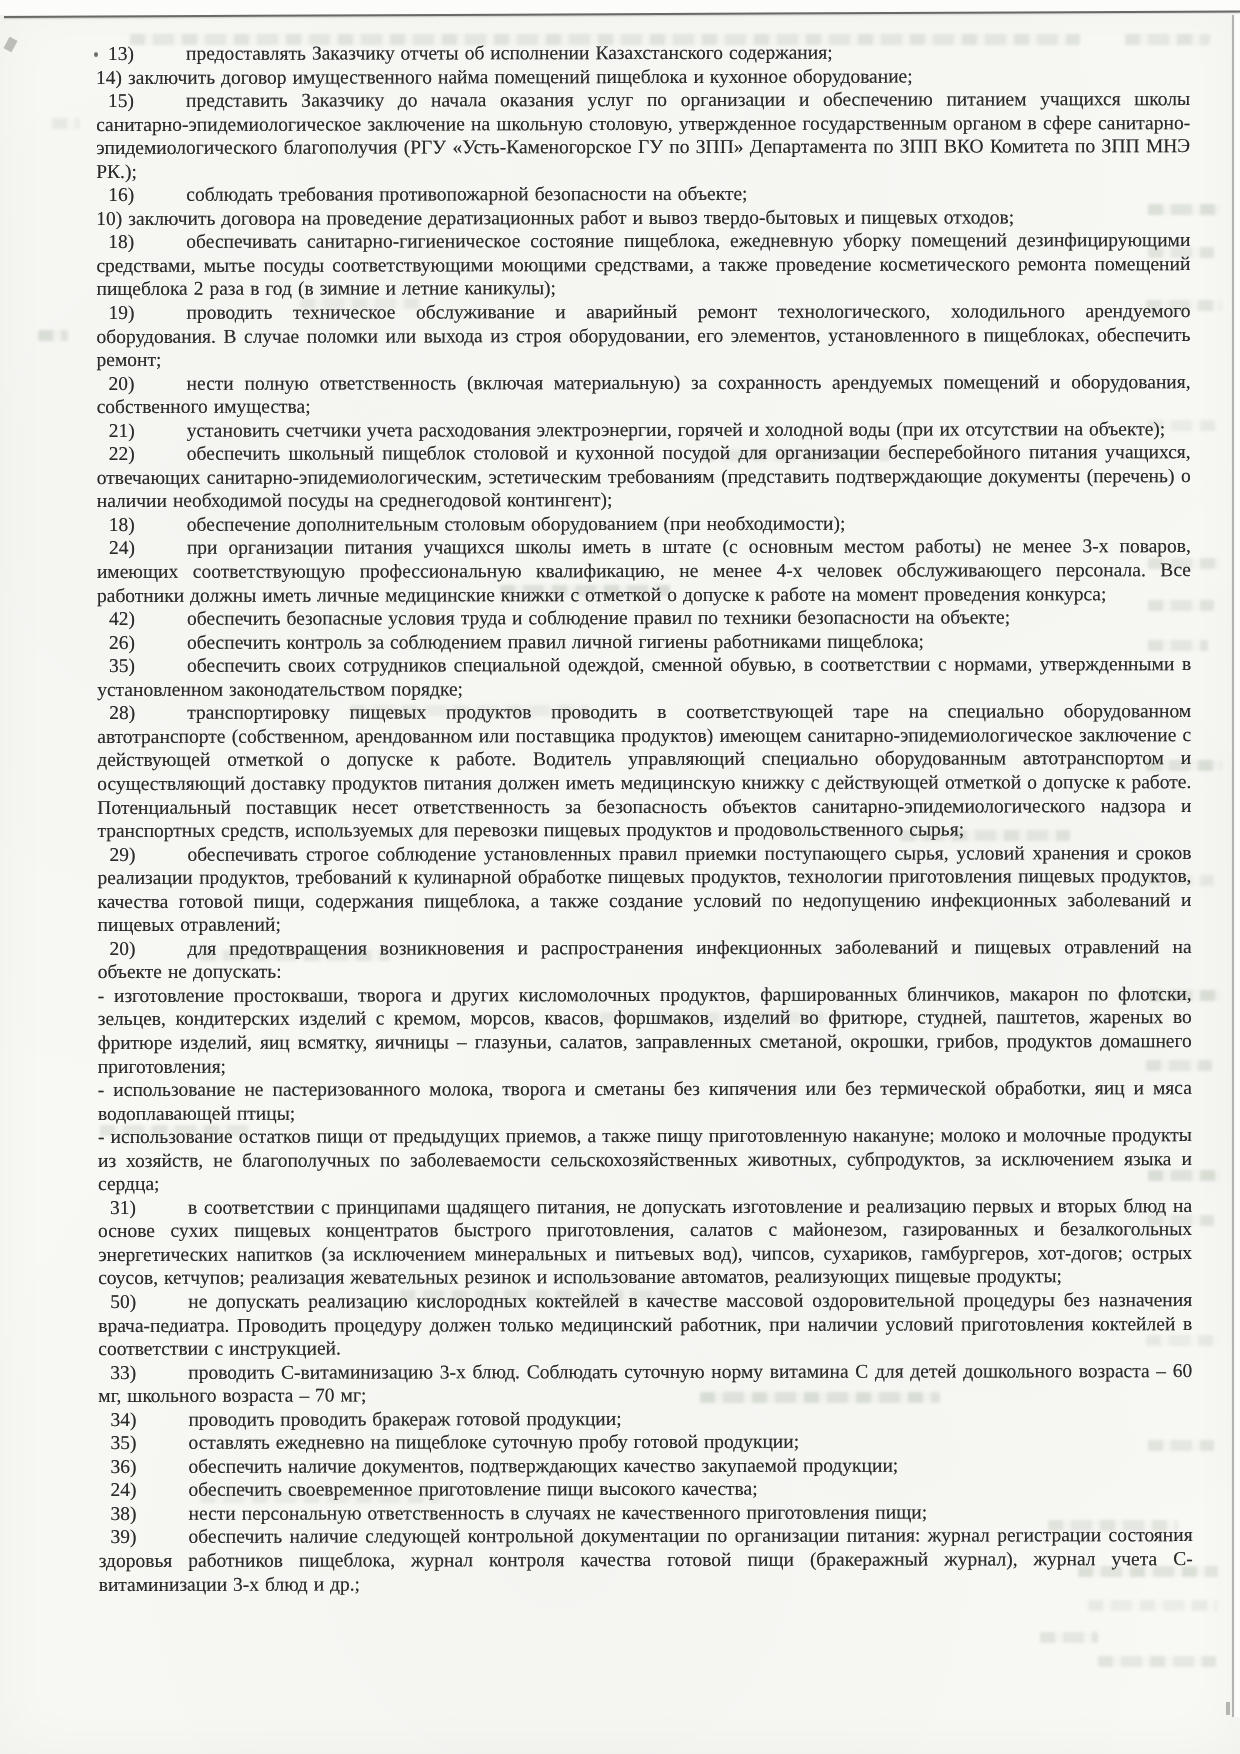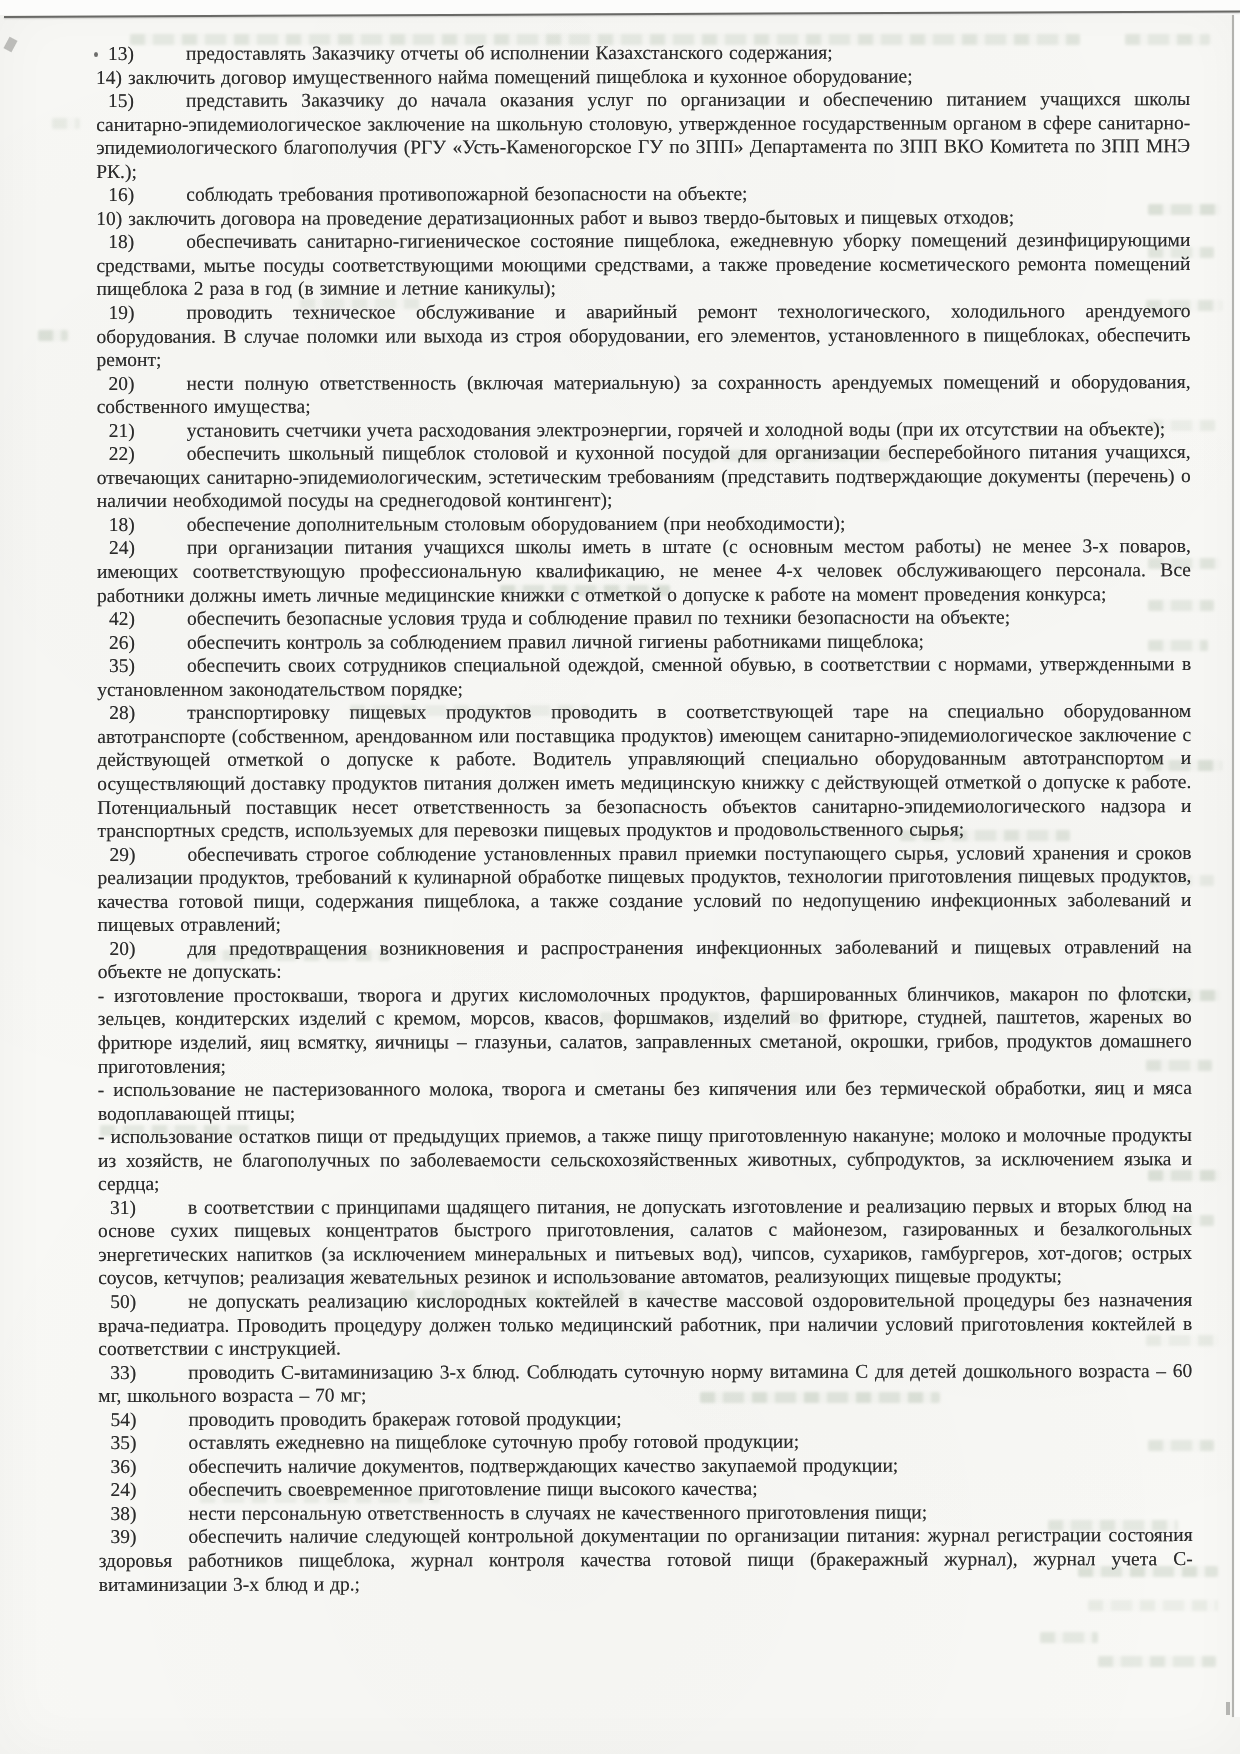--- a/index.html
+++ b/index.html
@@ -134,20 +134,20 @@
       <p class="item tab"><span class="num">35)</span><span class="gap"></span><span class="txt">обеспечить своих сотрудников специальной одеждой, сменной обувью, в соответствии с нормами, утвержденными в установленном законодательством порядке;</span></p>
       <p class="item tab"><span class="num">28)</span><span class="gap"></span><span class="txt">транспортировку пищевых продуктов проводить в соответствующей таре на специально оборудованном автотранспорте (собственном, арендованном или поставщика продуктов) имеющем санитарно-эпидемиологическое заключение с действующей отметкой о допуске к работе. Водитель управляющий специально оборудованным автотранспортом и осуществляющий доставку продуктов питания должен иметь  медицинскую книжку с действующей отметкой о допуске к работе. Потенциальный поставщик несет ответственность за безопасность объектов санитарно-эпидемиологического надзора и транспортных средств, используемых для перевозки пищевых продуктов и продовольственного сырья;</span></p>
       <p class="item tab"><span class="num">29)</span><span class="gap"></span><span class="txt">обеспечивать строгое соблюдение установленных правил приемки поступающего сырья, условий хранения и сроков реализации продуктов, требований к кулинарной обработке пищевых продуктов, технологии приготовления пищевых продуктов, качества готовой пищи, содержания пищеблока, а также создание условий по недопущению инфекционных заболеваний и пищевых отравлений;</span></p>
       <p class="item tab"><span class="num">20)</span><span class="gap"></span><span class="txt">для предотвращения возникновения и распространения инфекционных заболеваний и пищевых отравлений на объекте не допускать:</span></p>
       <p class="item inline"><span class="num">-</span> <span class="txt">изготовление простокваши, творога и других кисломолочных продуктов, фаршированных блинчиков, макарон по флотски, зельцев, кондитерских изделий с кремом, морсов, квасов, форшмаков, изделий во фритюре, студней, паштетов, жареных во фритюре изделий, яиц всмятку, яичницы – глазуньи, салатов, заправленных сметаной, окрошки, грибов, продуктов домашнего приготовления;</span></p>
       <p class="item inline"><span class="num">-</span> <span class="txt">использование не пастеризованного молока, творога и сметаны без кипячения или без термической обработки, яиц и мяса водоплавающей птицы;</span></p>
       <p class="item inline"><span class="num">-</span> <span class="txt">использование остатков пищи от предыдущих приемов, а также пищу приготовленную накануне; молоко и молочные продукты из хозяйств, не благополучных по заболеваемости сельскохозяйственных животных, субпродуктов, за исключением языка и сердца;</span></p>
       <p class="item tab"><span class="num">31)</span><span class="gap"></span><span class="txt">в соответствии с принципами щадящего питания, не допускать изготовление и реализацию первых и вторых блюд на основе сухих пищевых концентратов быстрого приготовления, салатов с майонезом, газированных и безалкогольных энергетических напитков (за исключением минеральных и питьевых вод), чипсов, сухариков, гамбургеров, хот-догов; острых соусов, кетчупов; реализация жевательных резинок и использование автоматов, реализующих пищевые продукты;</span></p>
       <p class="item tab"><span class="num">50)</span><span class="gap"></span><span class="txt">не допускать реализацию кислородных коктейлей в качестве массовой оздоровительной процедуры без назначения врача-педиатра. Проводить процедуру должен только медицинский работник, при наличии условий приготовления коктейлей в соответствии с инструкцией.</span></p>
       <p class="item tab"><span class="num">33)</span><span class="gap"></span><span class="txt">проводить С-витаминизацию 3-х блюд. Соблюдать суточную норму витамина С для детей дошкольного возраста – 60 мг, школьного возраста – 70 мг;</span></p>
-      <p class="item tab"><span class="num">54)</span><span class="gap"></span><span class="txt">проводить проводить бракераж готовой продукции;</span></p>
+      <p class="item tab"><span class="num">34)</span><span class="gap"></span><span class="txt">проводить проводить бракераж готовой продукции;</span></p>
       <p class="item tab"><span class="num">35)</span><span class="gap"></span><span class="txt">оставлять ежедневно на пищеблоке суточную пробу готовой продукции;</span></p>
       <p class="item tab"><span class="num">36)</span><span class="gap"></span><span class="txt">обеспечить наличие документов, подтверждающих качество закупаемой продукции;</span></p>
       <p class="item tab"><span class="num">24)</span><span class="gap"></span><span class="txt">обеспечить своевременное приготовление пищи высокого качества;</span></p>
       <p class="item tab"><span class="num">38)</span><span class="gap"></span><span class="txt">нести персональную ответственность в случаях не качественного приготовления пищи;</span></p>
       <p class="item tab"><span class="num">39)</span><span class="gap"></span><span class="txt">обеспечить наличие следующей контрольной документации по организации питания: журнал регистрации состояния здоровья работников пищеблока, журнал контроля качества готовой пищи (бракеражный журнал), журнал учета С-витаминизации 3-х блюд и др.;</span></p>
     </div>
 </div>
 
 </body></html>

